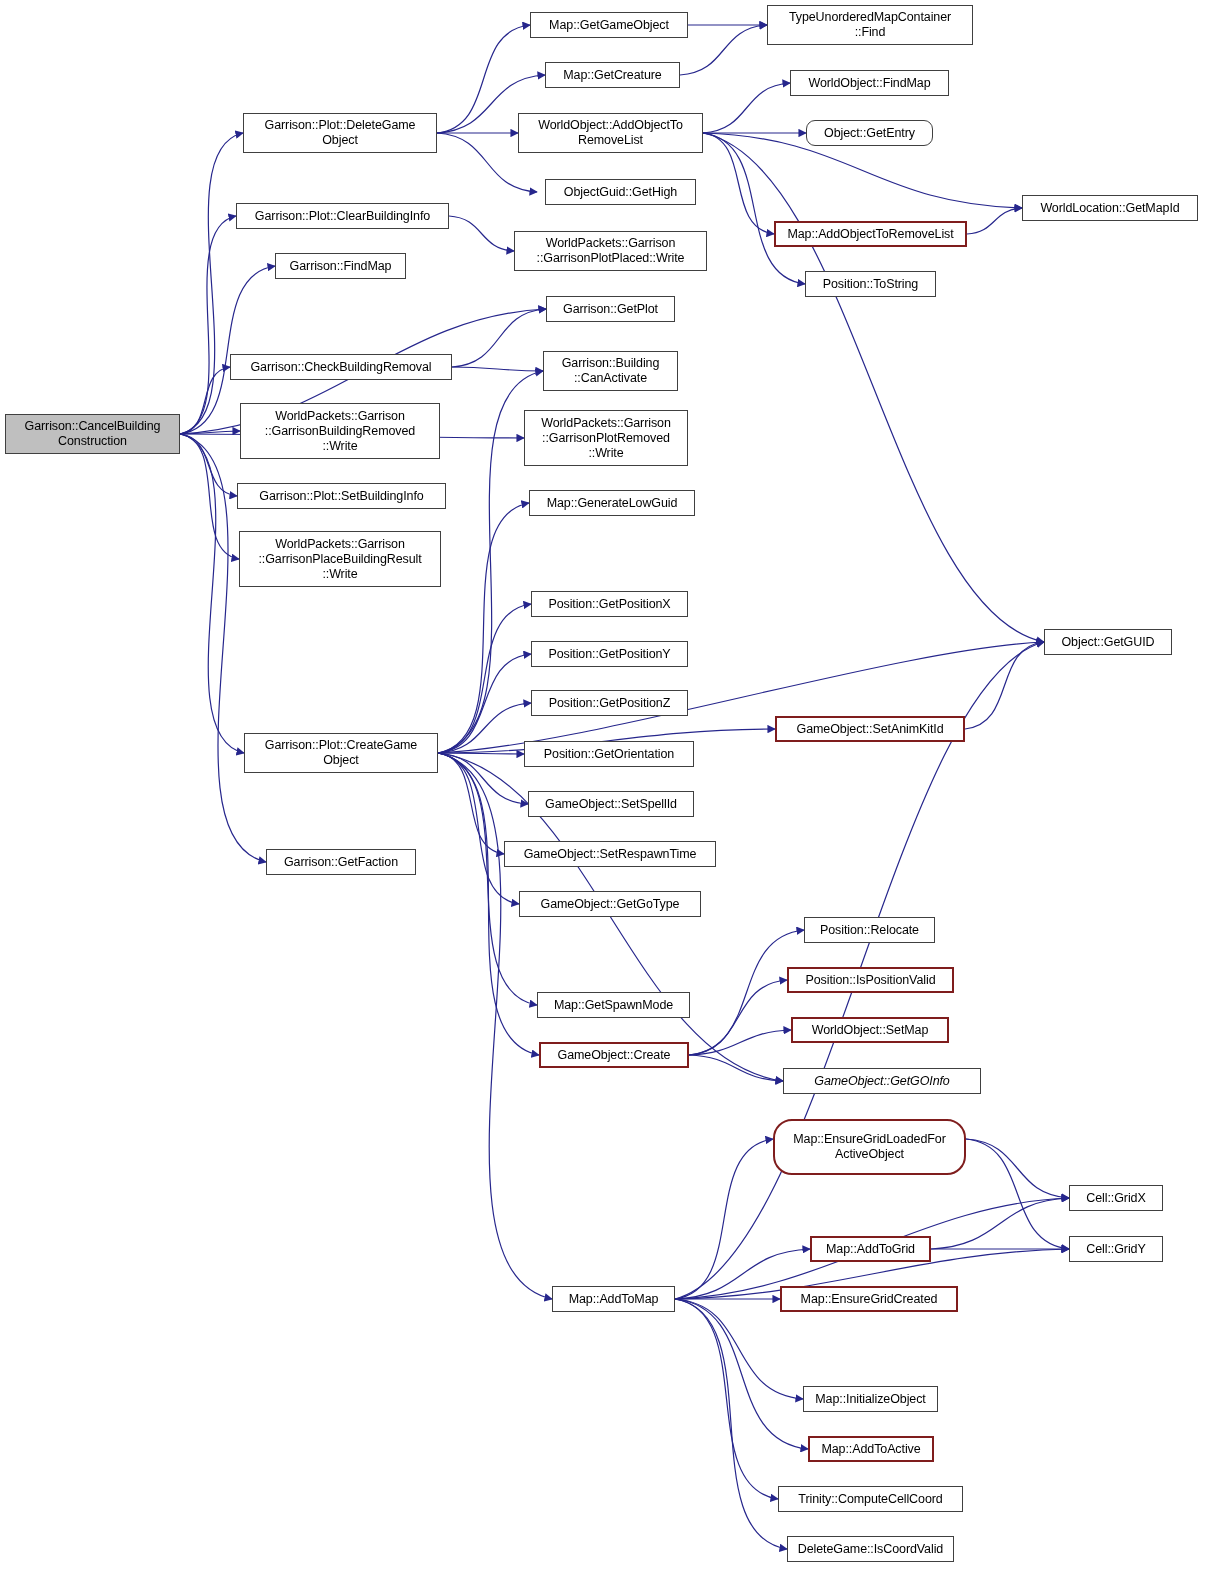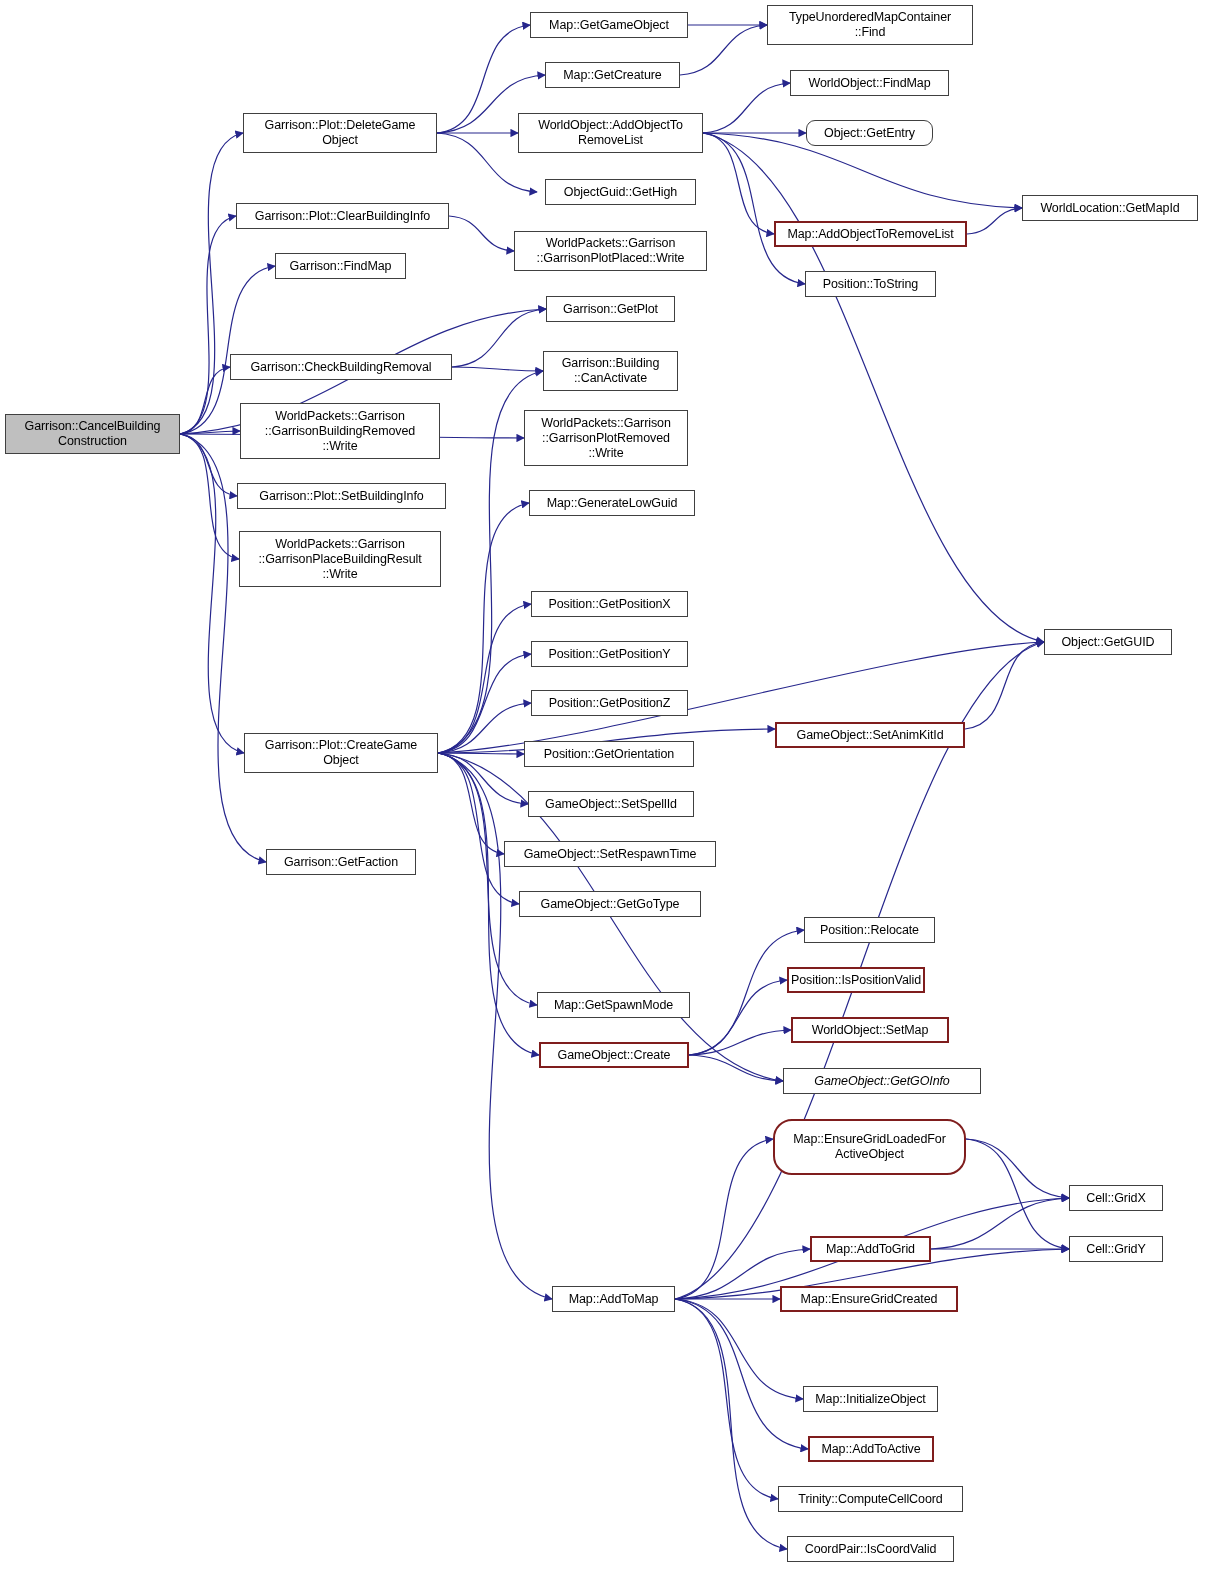--- a/index.html
+++ b/index.html
@@ -161,31 +161,31 @@
       <div class="node" style="left: 519px; top: 891px; width: 182px; height: 26px;">GameObject::GetGoType</div>
       <div class="node" style="left: 537px; top: 992px; width: 153px; height: 26px;">Map::GetSpawnMode</div>
       <div class="node red" style="left: 539px; top: 1042px; width: 150px; height: 26px;">GameObject::Create</div>
       <div class="node" style="left: 552px; top: 1286px; width: 123px; height: 26px;">Map::AddToMap</div>
       <div class="node" style="left: 767px; top: 5px; width: 206px; height: 40px;">TypeUnorderedMapContainer
 ::Find</div>
       <div class="node" style="left: 790px; top: 70px; width: 159px; height: 26px;">WorldObject::FindMap</div>
       <div class="node" style="left: 806px; top: 120px; width: 127px; height: 26px; border-radius: 9px;">Object::GetEntry</div>
       <div class="node red" style="left: 774px; top: 221px; width: 193px; height: 26px;">Map::AddObjectToRemoveList</div>
       <div class="node" style="left: 805px; top: 271px; width: 131px; height: 26px;">Position::ToString</div>
-      <div class="node red" style="left: 775px; top: 716px; width: 190px; height: 26px; margin-top: 6px;">GameObject::SetAnimKitId</div>
+      <div class="node red" style="left: 775px; top: 716px; width: 190px; height: 26px;">GameObject::SetAnimKitId</div>
       <div class="node" style="left: 804px; top: 917px; width: 131px; height: 26px;">Position::Relocate</div>
-      <div class="node red" style="left: 787px; top: 967px; width: 138px; height: 26px;">Position::IsPositionValid</div>
+      <div class="node red" style="left: 787px; top: 967px; width: 167px; height: 26px;">Position::IsPositionValid</div>
       <div class="node red" style="left: 791px; top: 1017px; width: 158px; height: 26px;">WorldObject::SetMap</div>
       <div class="node" style="left: 783px; top: 1068px; width: 198px; height: 26px; font-style: italic;">GameObject::GetGOInfo</div>
       <div class="node red" style="left: 773px; top: 1119px; width: 193px; height: 56px; border-radius: 19px;">Map::EnsureGridLoadedFor
 ActiveObject</div>
       <div class="node red" style="left: 810px; top: 1236px; width: 121px; height: 26px;">Map::AddToGrid</div>
       <div class="node red" style="left: 780px; top: 1286px; width: 178px; height: 26px;">Map::EnsureGridCreated</div>
       <div class="node" style="left: 803px; top: 1386px; width: 135px; height: 26px;">Map::InitializeObject</div>
       <div class="node red" style="left: 808px; top: 1436px; width: 126px; height: 26px;">Map::AddToActive</div>
       <div class="node" style="left: 778px; top: 1486px; width: 185px; height: 26px;">Trinity::ComputeCellCoord</div>
-      <div class="node" style="left: 787px; top: 1536px; width: 167px; height: 26px;">CoordPair::IsCoordValid</div>
+      <div class="node" style="left: 787px; top: 1536px; width: 167px; height: 26px;">DeleteGame::IsCoordValid</div>
       <div class="node" style="left: 1022px; top: 195px; width: 176px; height: 26px;">WorldLocation::GetMapId</div>
       <div class="node" style="left: 1044px; top: 629px; width: 128px; height: 26px;">Object::GetGUID</div>
       <div class="node" style="left: 1069px; top: 1185px; width: 94px; height: 26px;">Cell::GridX</div>
       <div class="node" style="left: 1069px; top: 1236px; width: 94px; height: 26px;">Cell::GridY</div>
     </div>
 </div>
 
 </body></html>

